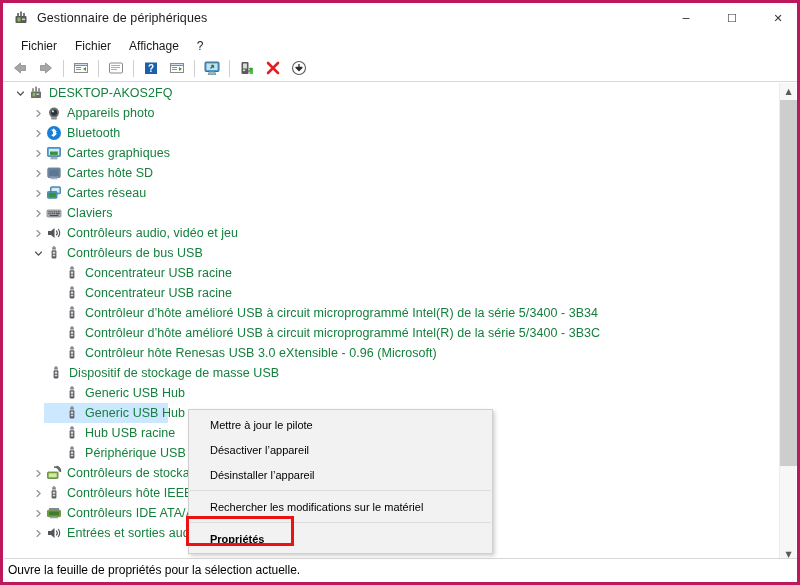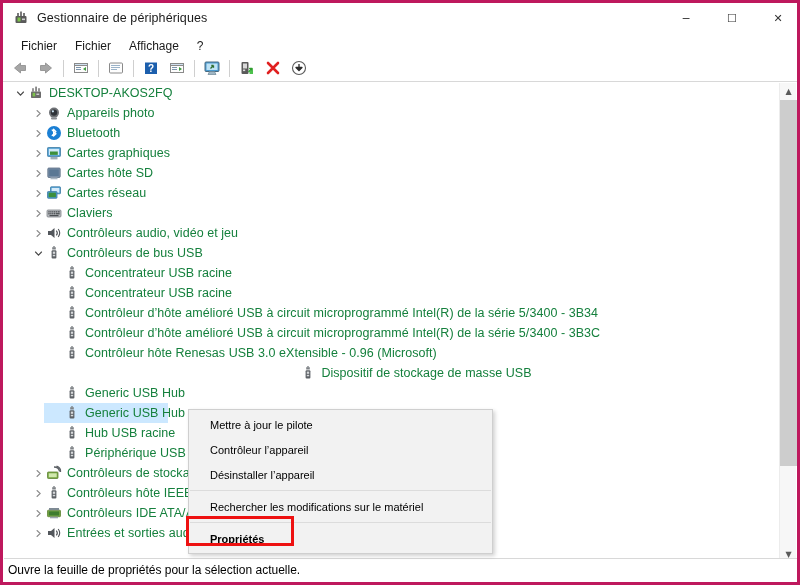--- a/index.html
+++ b/index.html
@@ -413,21 +413,21 @@
         <span class="chev"></span>
         <span class="ico"><svg width="16" height="16" viewBox="0 0 16 16">
             <rect x="5.6" y="5.3" width="4.8" height="8.2" rx="1" fill="#5d6166"></rect>
             <rect x="6.8" y="6.6" width="2.4" height="2.2" fill="#d7d9db"></rect>
             <rect x="6.8" y="9.8" width="2.4" height="1.5" fill="#d7d9db"></rect>
             <rect x="6.2" y="2.2" width="3.6" height="2.3" fill="#7f8387"></rect>
             <rect x="7.3" y="1" width="1.4" height="1.4" fill="#7f8387"></rect>
           </svg></span>
         <span class="lbl">Contrôleur hôte Renesas USB 3.0 eXtensible - 0.96 (Microsoft)</span>
       </div>
-      <div class="row" style="padding-left: 28px; justify-content: center;">
+      <div class="row" style="padding-left: 28px;">
         <span class="chev"></span>
         <span class="ico"><svg width="16" height="16" viewBox="0 0 16 16">
             <rect x="5.6" y="5.3" width="4.8" height="8.2" rx="1" fill="#5d6166"></rect>
             <rect x="6.8" y="6.6" width="2.4" height="2.2" fill="#d7d9db"></rect>
             <rect x="6.8" y="9.8" width="2.4" height="1.5" fill="#d7d9db"></rect>
             <rect x="6.2" y="2.2" width="3.6" height="2.3" fill="#7f8387"></rect>
             <rect x="7.3" y="1" width="1.4" height="1.4" fill="#7f8387"></rect>
           </svg></span>
         <span class="lbl">Dispositif de stockage de masse USB</span>
       </div>
@@ -535,21 +535,21 @@
     </div>
 
   <div id="scrollbar">
     <div class="sbarrow">▲</div>
     <div id="sbthumb"></div>
     <div class="sbarrow" style="position:absolute;bottom:0;left:0;">▼</div>
   </div>
 
   <div id="ctxmenu">
       <div class="ctxitem">Mettre à jour le pilote</div>
-      <div class="ctxitem">Contrôleur l’appareil</div>
+      <div class="ctxitem">Désactiver l’appareil</div>
       <div class="ctxitem">Désinstaller l’appareil</div>
       <div class="ctxsep"></div>
       <div class="ctxitem">Rechercher les modifications sur le matériel</div>
       <div class="ctxsep"></div>
       <div class="ctxitem bold">Propriétés</div>
     </div>
   <div id="redbox" style="border-color: rgb(238, 17, 17);"></div>
 
   <div id="statusbar">
     <span>Ouvre la feuille de propriétés pour la sélection actuelle.</span>

